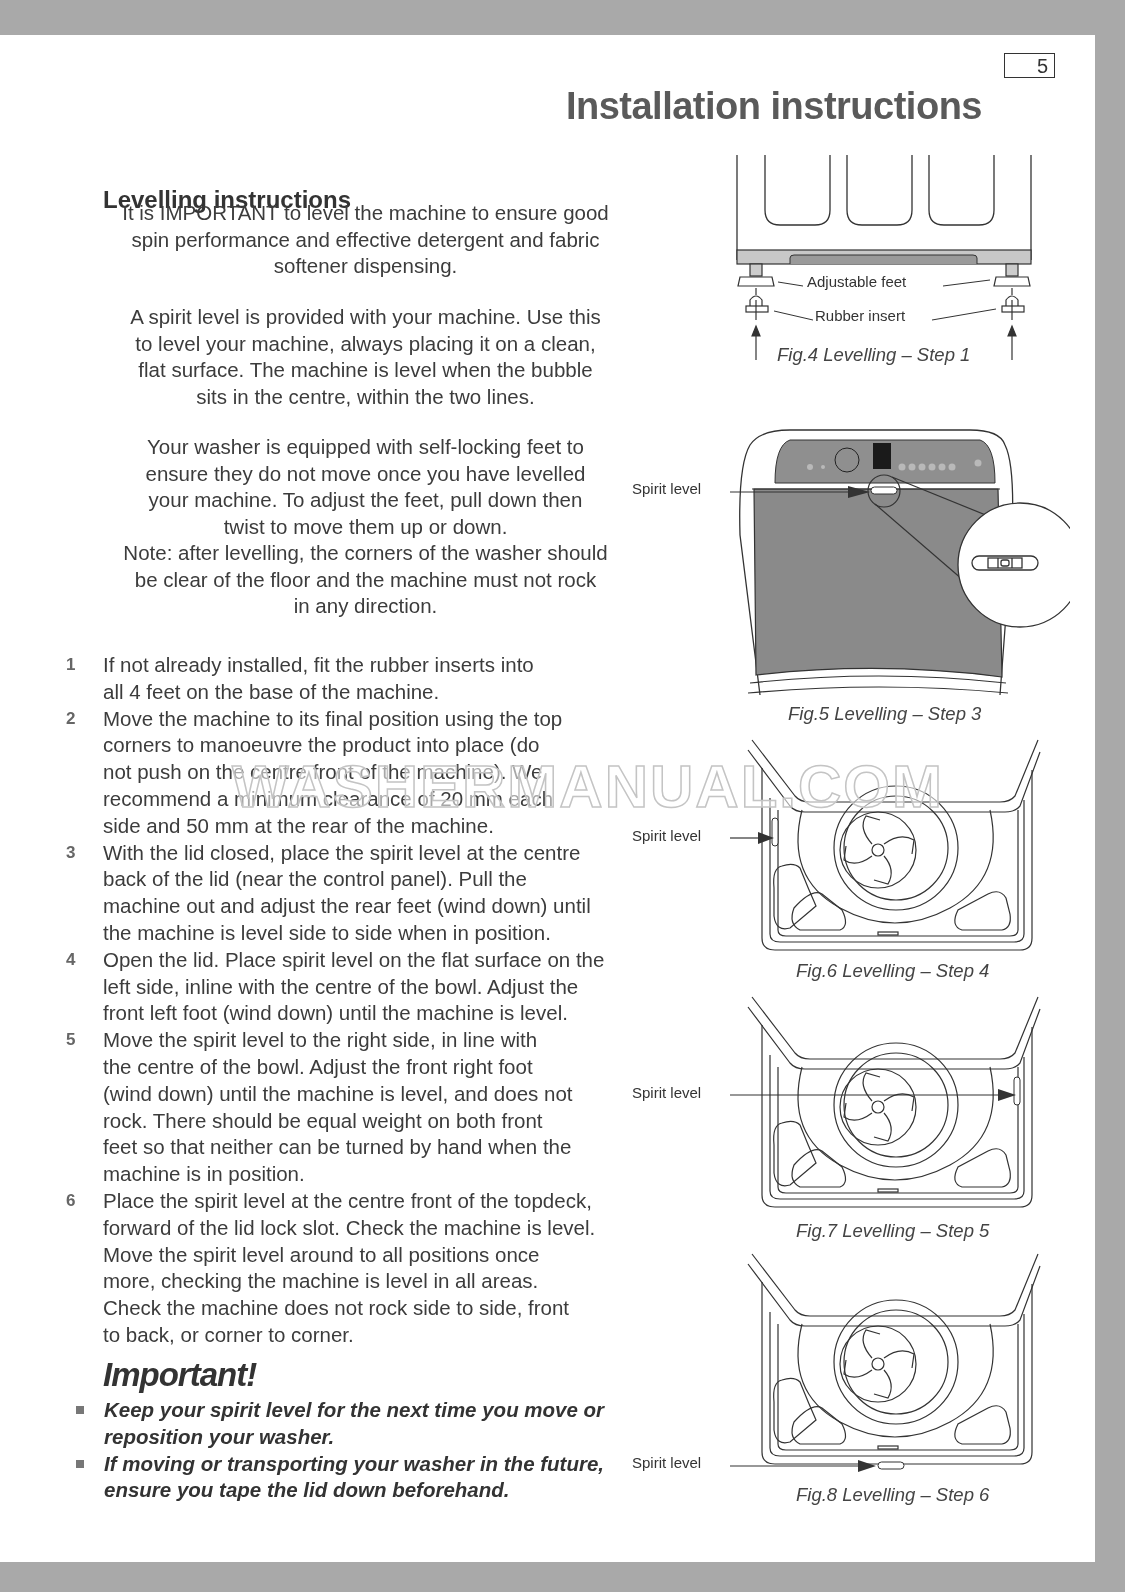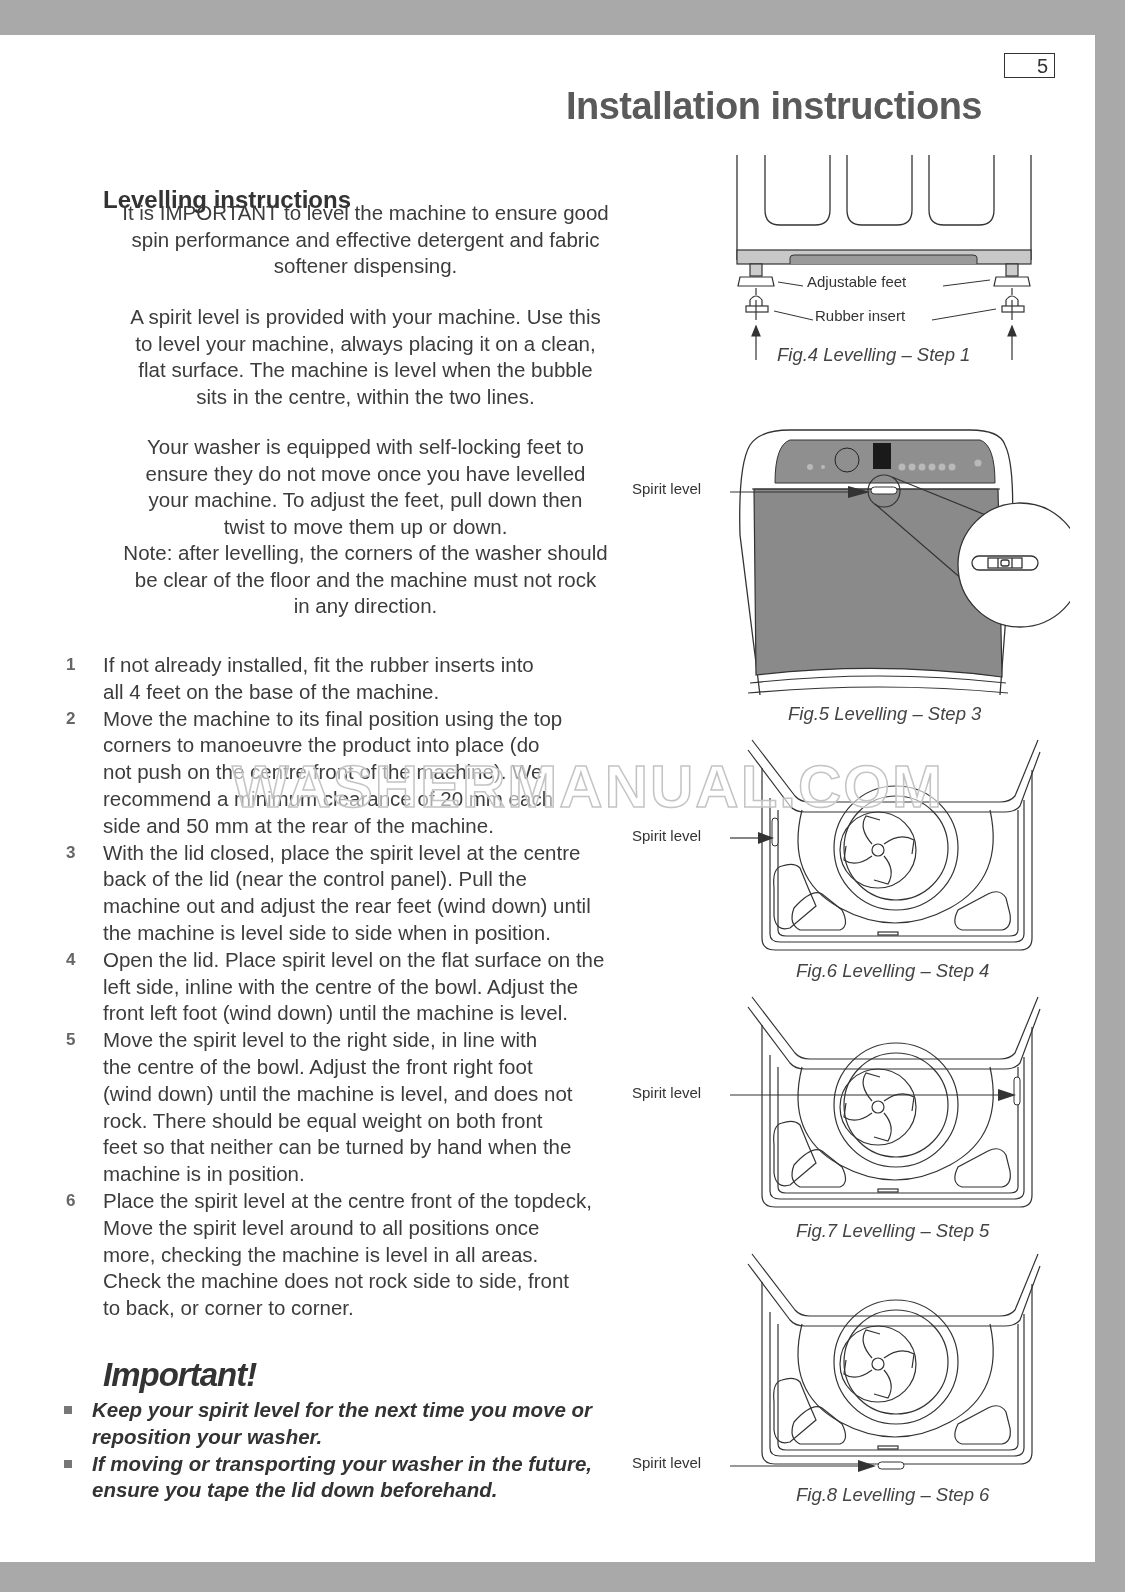--- a/index.html
+++ b/index.html
@@ -9,21 +9,21 @@
   .header-title { position:absolute; right:143px; top:44px; font-size:38px; font-weight:bold; color:#5a5a5a; letter-spacing:-0.5px; white-space:nowrap;margin-top:41px; }
   .page-num { position:absolute; left:1004px; top:53px; width:51px; height:25px; border:1.5px solid #333; box-sizing:border-box;
               font-size:20px; color:#333; text-align:right; padding-right:6px; line-height:24px; }
   .section-title { position:absolute; left:103px; top:154px; font-size:24px; font-weight:bold; color:#333;margin-top:32px; }
   .para { position:absolute; left:103px; width:525px; font-size:20.5px; line-height:26.5px; color:#3c3c3c;text-align:center; }
   .list { position:absolute; left:0; width:630px; }
   .li { position:relative; padding-left:103px; font-size:20.5px; line-height:26.8px; color:#3c3c3c; }
   .li .num { position:absolute; left:66px; top:0; font-weight:bold; color:#666; font-size:17px; }
   .important { position:absolute; left:103px; top:1356px; font-size:33px; font-weight:bold; font-style:italic; color:#333; letter-spacing:-1px;text-align:center; }
   .bullets { position:absolute; left:0; top:1397px; width:640px; }
-  .bli { position:relative; padding-left:92px; font-size:20.5px; line-height:26.8px; font-weight:bold; font-style:italic; color:#333; }
+  .bli { position:relative; padding-left:92px; font-size:20.5px; line-height:26.8px; font-weight:bold; font-style:italic; color:#333;margin-left:12px; }
   .bli .sq { position:absolute; left:64px; top:9px; width:8px; height:8px; background:#777; }
   .fig { position:absolute; }
   .caption { position:absolute; font-size:18.5px; font-style:italic; color:#444; white-space:nowrap; }
   .callout { position:absolute; font-size:15px; color:#333; white-space:nowrap; }
   .watermark { position:absolute; left:232px; top:752px; font-size:60px; font-weight:bold; letter-spacing:2px;
                color:rgba(255,255,255,0.55); -webkit-text-stroke:1.5px #c4c4c4; white-space:nowrap; pointer-events:none; }
 </style>
 </head>
 <body>
 
@@ -87,20 +87,21 @@
       <div>Move the spirit level to the right side, in line with</div>
       <div>the centre of the bowl. Adjust the front right foot</div>
       <div>(wind down) until the machine is level, and does not</div>
       <div>rock. There should be equal weight on both front</div>
       <div>feet so that neither can be turned by hand when the</div>
       <div>machine is in position.</div>
     </div>
     <div class="li">
       <span class="num">6</span>
       <div>Place the spirit level at the centre front of the topdeck,</div>
+      <div>forward of the lid lock slot. Check the machine is level.</div>
       <div>Move the spirit level around to all positions once</div>
       <div>more, checking the machine is level in all areas.</div>
       <div>Check the machine does not rock side to side, front</div>
       <div>to back, or corner to corner.</div>
     </div>
   </div>
 
 <div class="important">Important!</div>
 <div class="bullets" id="bullets">
     <div class="bli">

